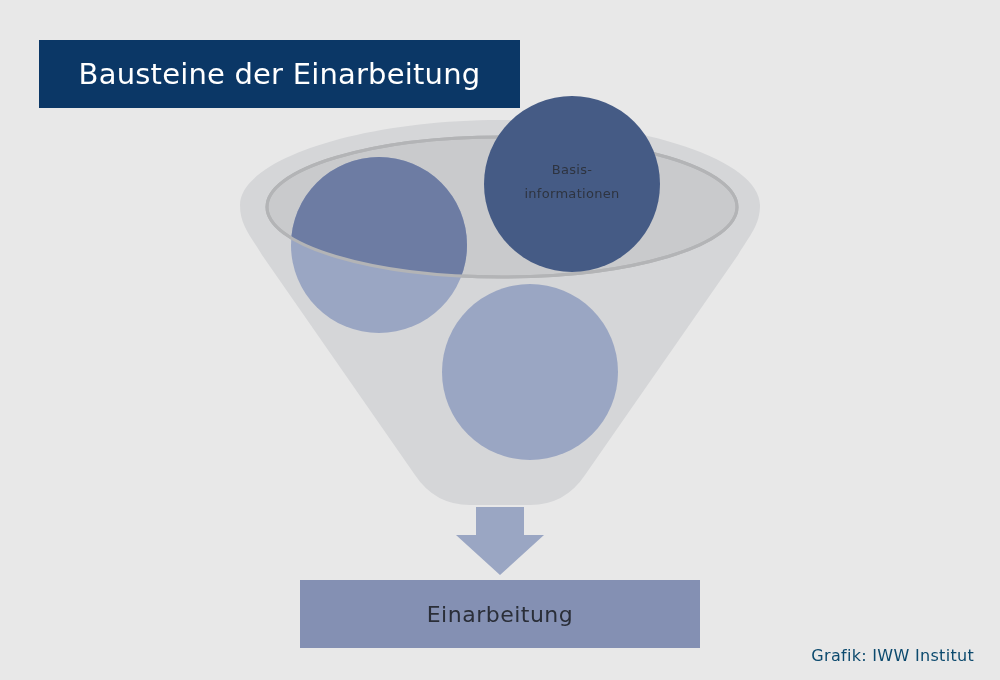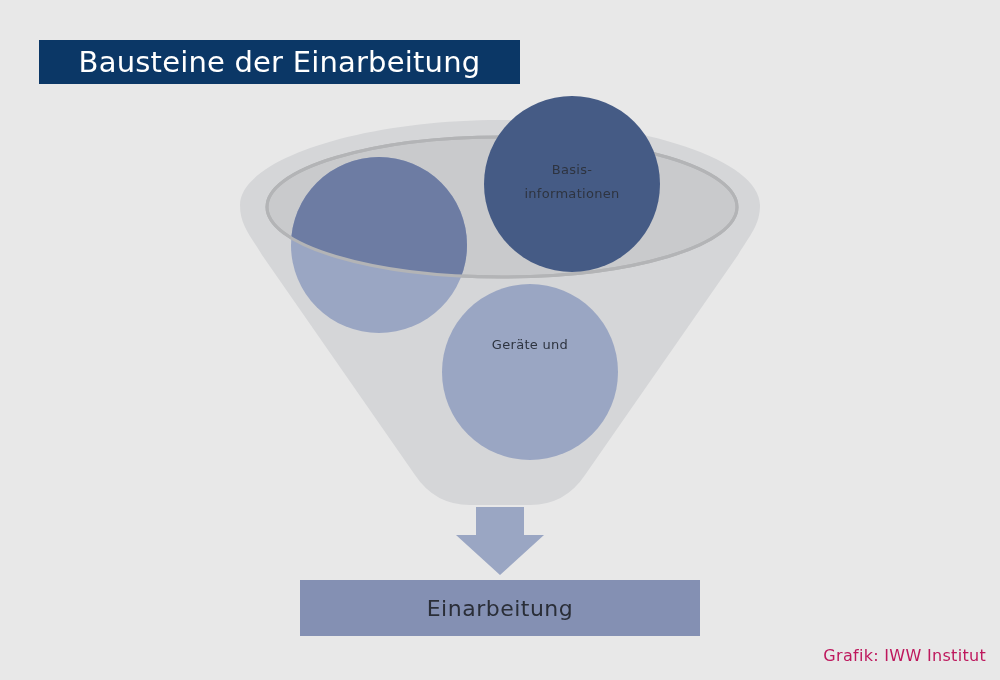--- a/index.html
+++ b/index.html
@@ -3,40 +3,40 @@
   <meta charset="utf-8">
   <style>
     html, body { margin: 0; padding: 0; }
     body {
       width: 1000px; height: 680px; overflow: hidden;
       background: #e8e8e8;
       font-family: "DejaVu Sans", "Liberation Sans", sans-serif;
       position: relative;
     }
     .title-banner {
-      position: absolute; left: 39px; top: 40px; width: 481px; height: 44px;
+      position: absolute; left: 39px; top: 40px; width: 481px; height: 68px;
       background: #0b3766;
       color: #ffffff;
       display: flex; align-items: center; justify-content: center;
       font-size: 29px; letter-spacing: 0.2px;
     }
     svg.diagram { position: absolute; left: 0; top: 0; }
     .circle-label {
       position: absolute; text-align: center; color: #2e3440;
       font-size: 13px; line-height: 24px; letter-spacing: 0.3px;
     }
     .result-box {
-      position: absolute; left: 300px; top: 580px; width: 400px; height: 56px;
+      position: absolute; left: 300px; top: 580px; width: 400px; height: 68px;
       background: #8490b3;
       display: flex; align-items: center; justify-content: center;
       color: #2a2e38; font-size: 22px; letter-spacing: 0.5px;
     }
     .credit {
-      position: absolute; right: 14px; top: 646px;
-      font-size: 16px; color: #be185d; letter-spacing: 0.3px;
+      position: absolute; right: 26px; top: 646px;
+      font-size: 16px; color: #0c4a6e; letter-spacing: 0.3px;
     }
   </style>
 </head>
 <body>
 
 <div class="title-banner">
   <span>Bausteine der Einarbeitung</span>
 </div>
 
 <svg class="diagram" width="1000" height="680" viewBox="0 0 1000 680">
@@ -73,20 +73,19 @@
 
 <div class="circle-label" style="left:299px; top:190px; width:160px;">
 </div>
 
 <div class="circle-label" style="left:492px; top:158px; width:160px;">
   <div>Basis-</div>
   <div>informationen</div>
 </div>
 
 <div class="circle-label" style="left:450px; top:333px; width:160px;">
-  <div>Geräte und</div>
 </div>
 
 <div class="result-box">
   <span>Einarbeitung</span>
 </div>
 
 <div class="credit">Grafik: IWW Institut</div>
 
 </body></html>

